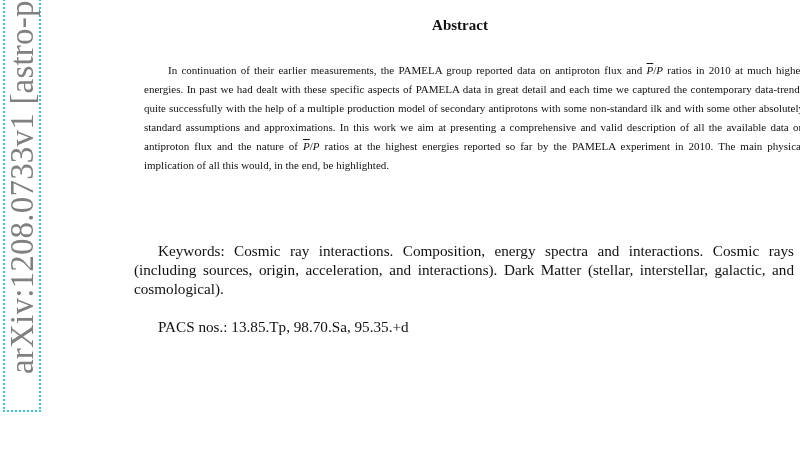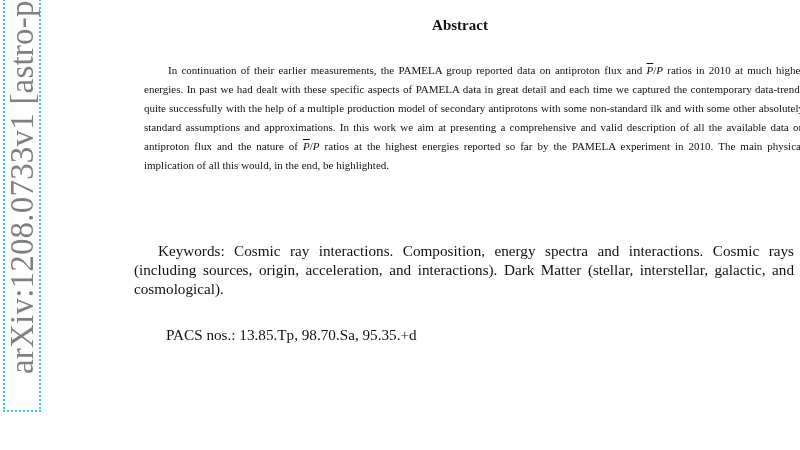--- a/index.html
+++ b/index.html
@@ -69,21 +69,21 @@
       text-align: justify;
       text-indent: 24px;
       margin: 4px;
     }
     .pacs {
       position: absolute;
       left: 154px;
       top: 313px;
       font-size: 15.2px;
       line-height: 19px;
-      margin: 12px;
+      margin: 4px;
       white-space: nowrap;
     }
     .overline {
       text-decoration: overline;
       font-style: italic;
     }
     .ital {
       font-style: italic;
     }
   </style>

